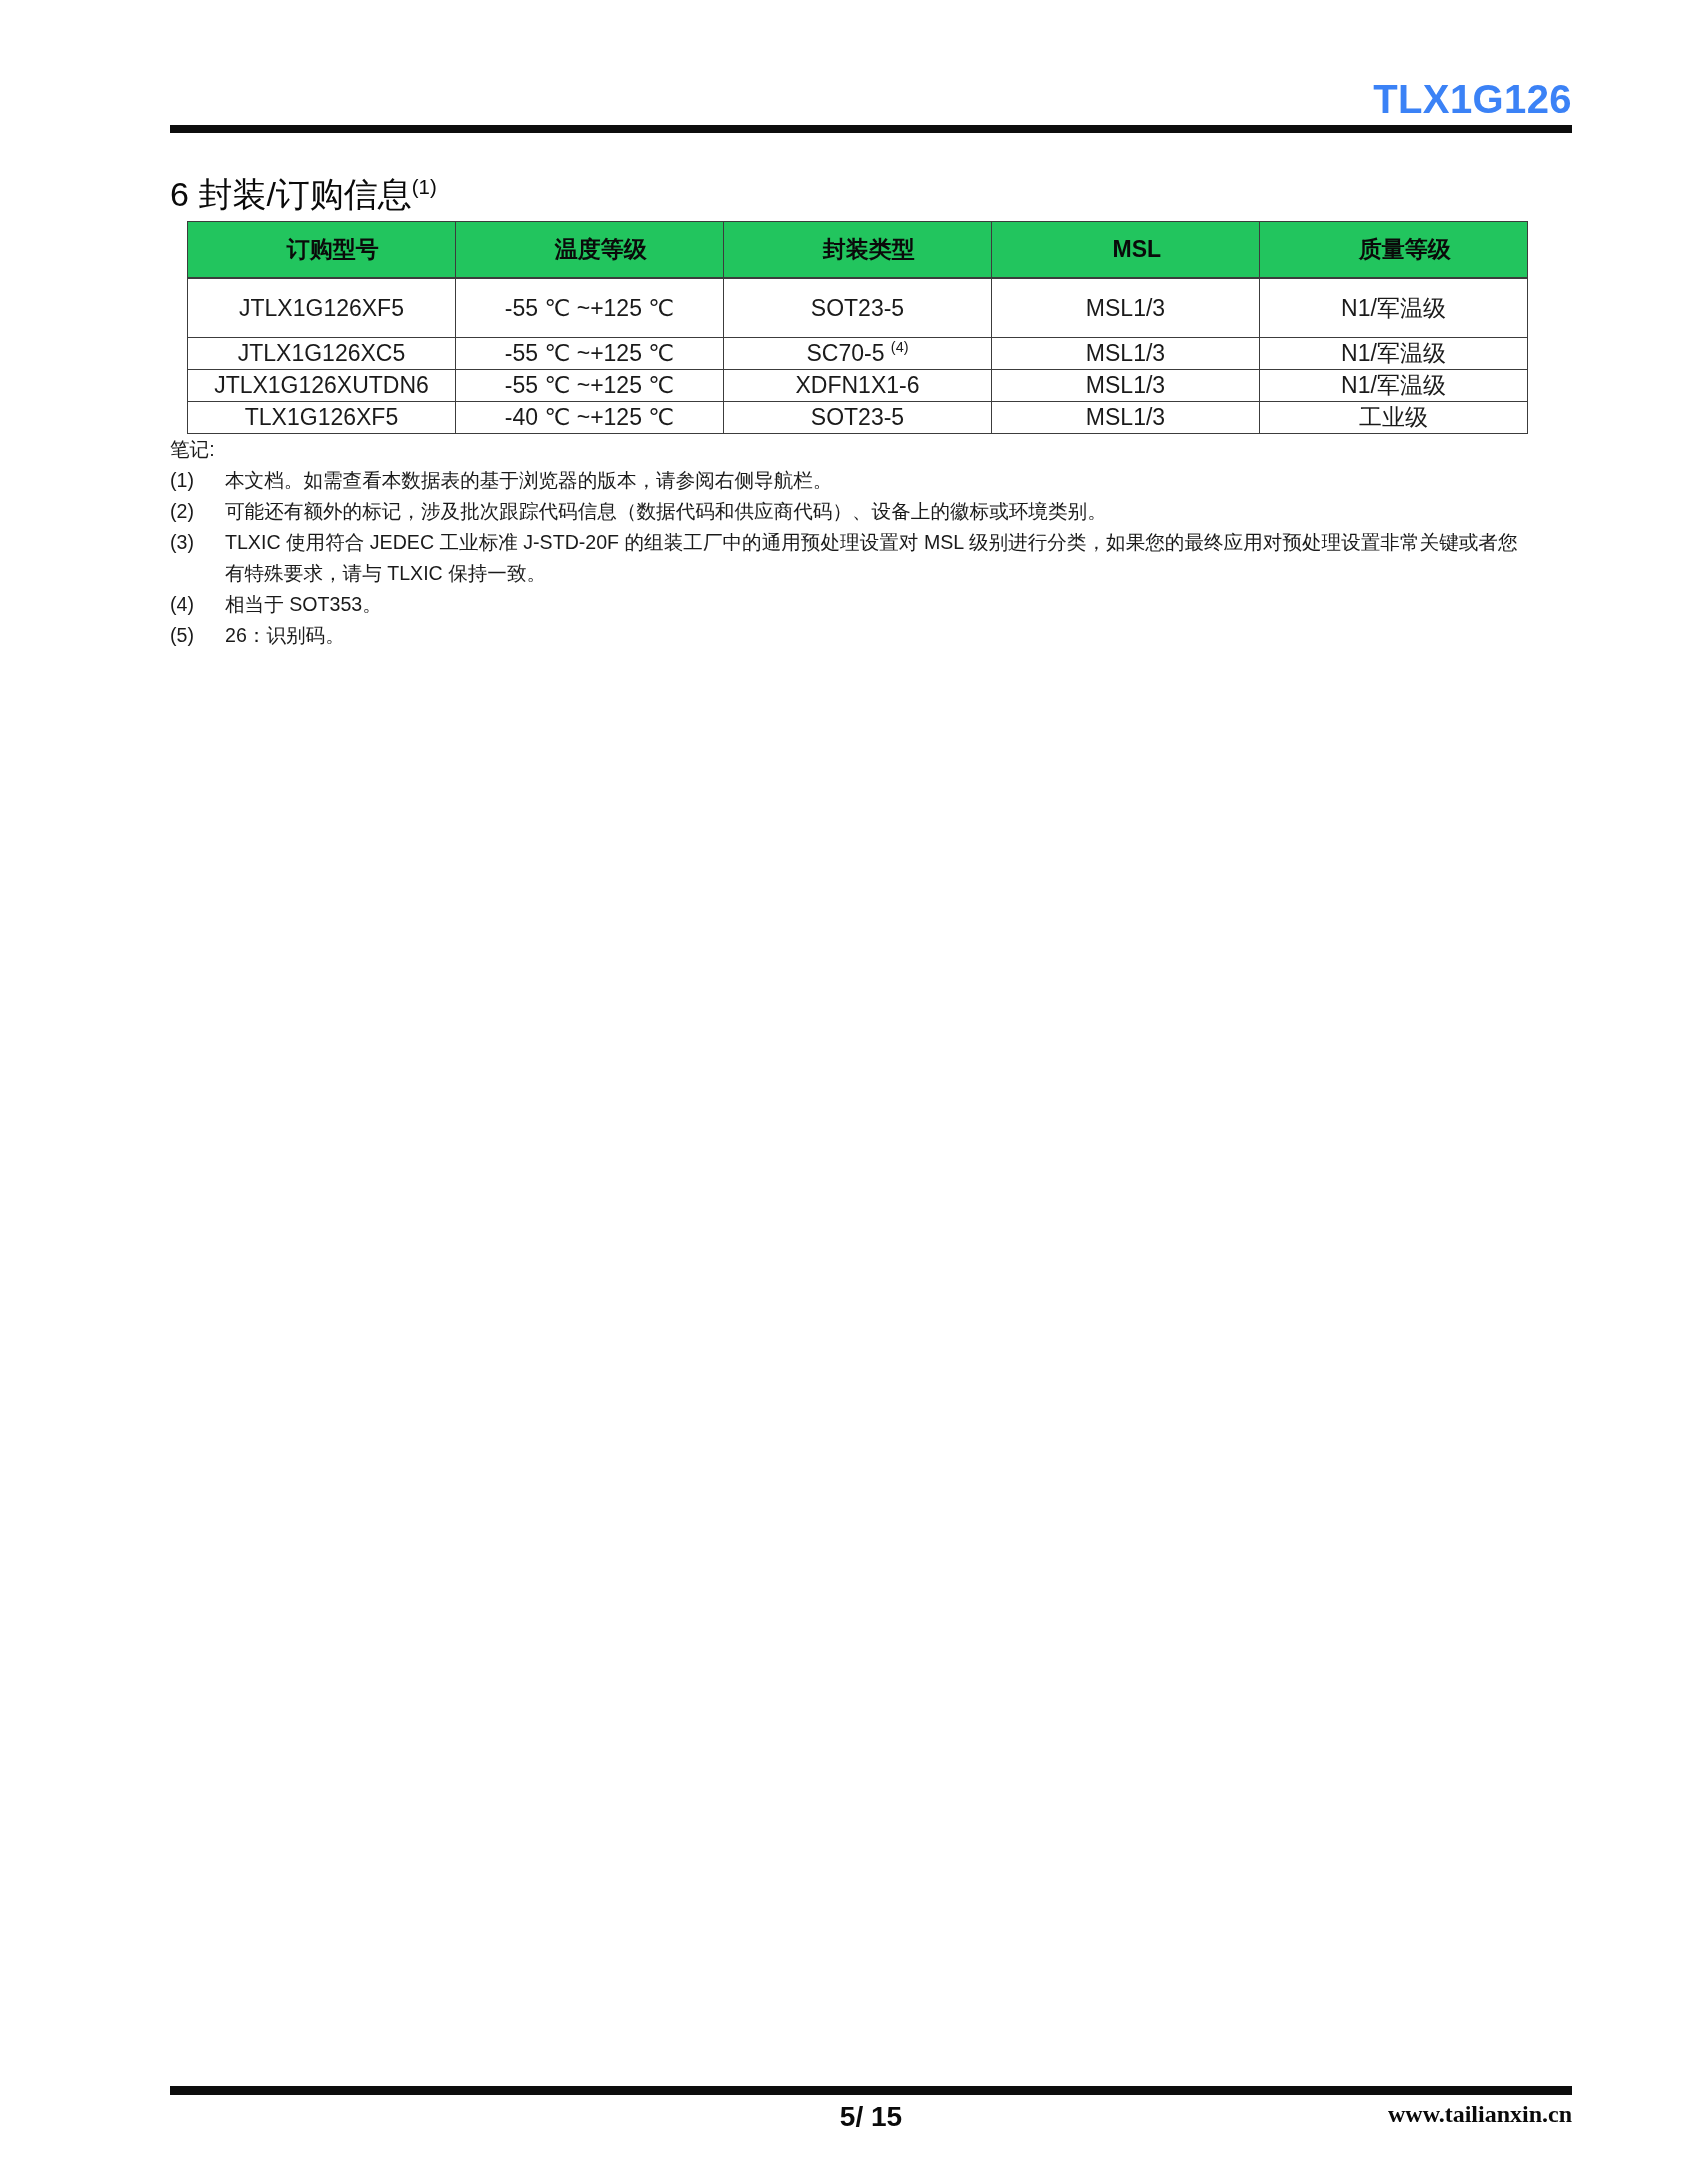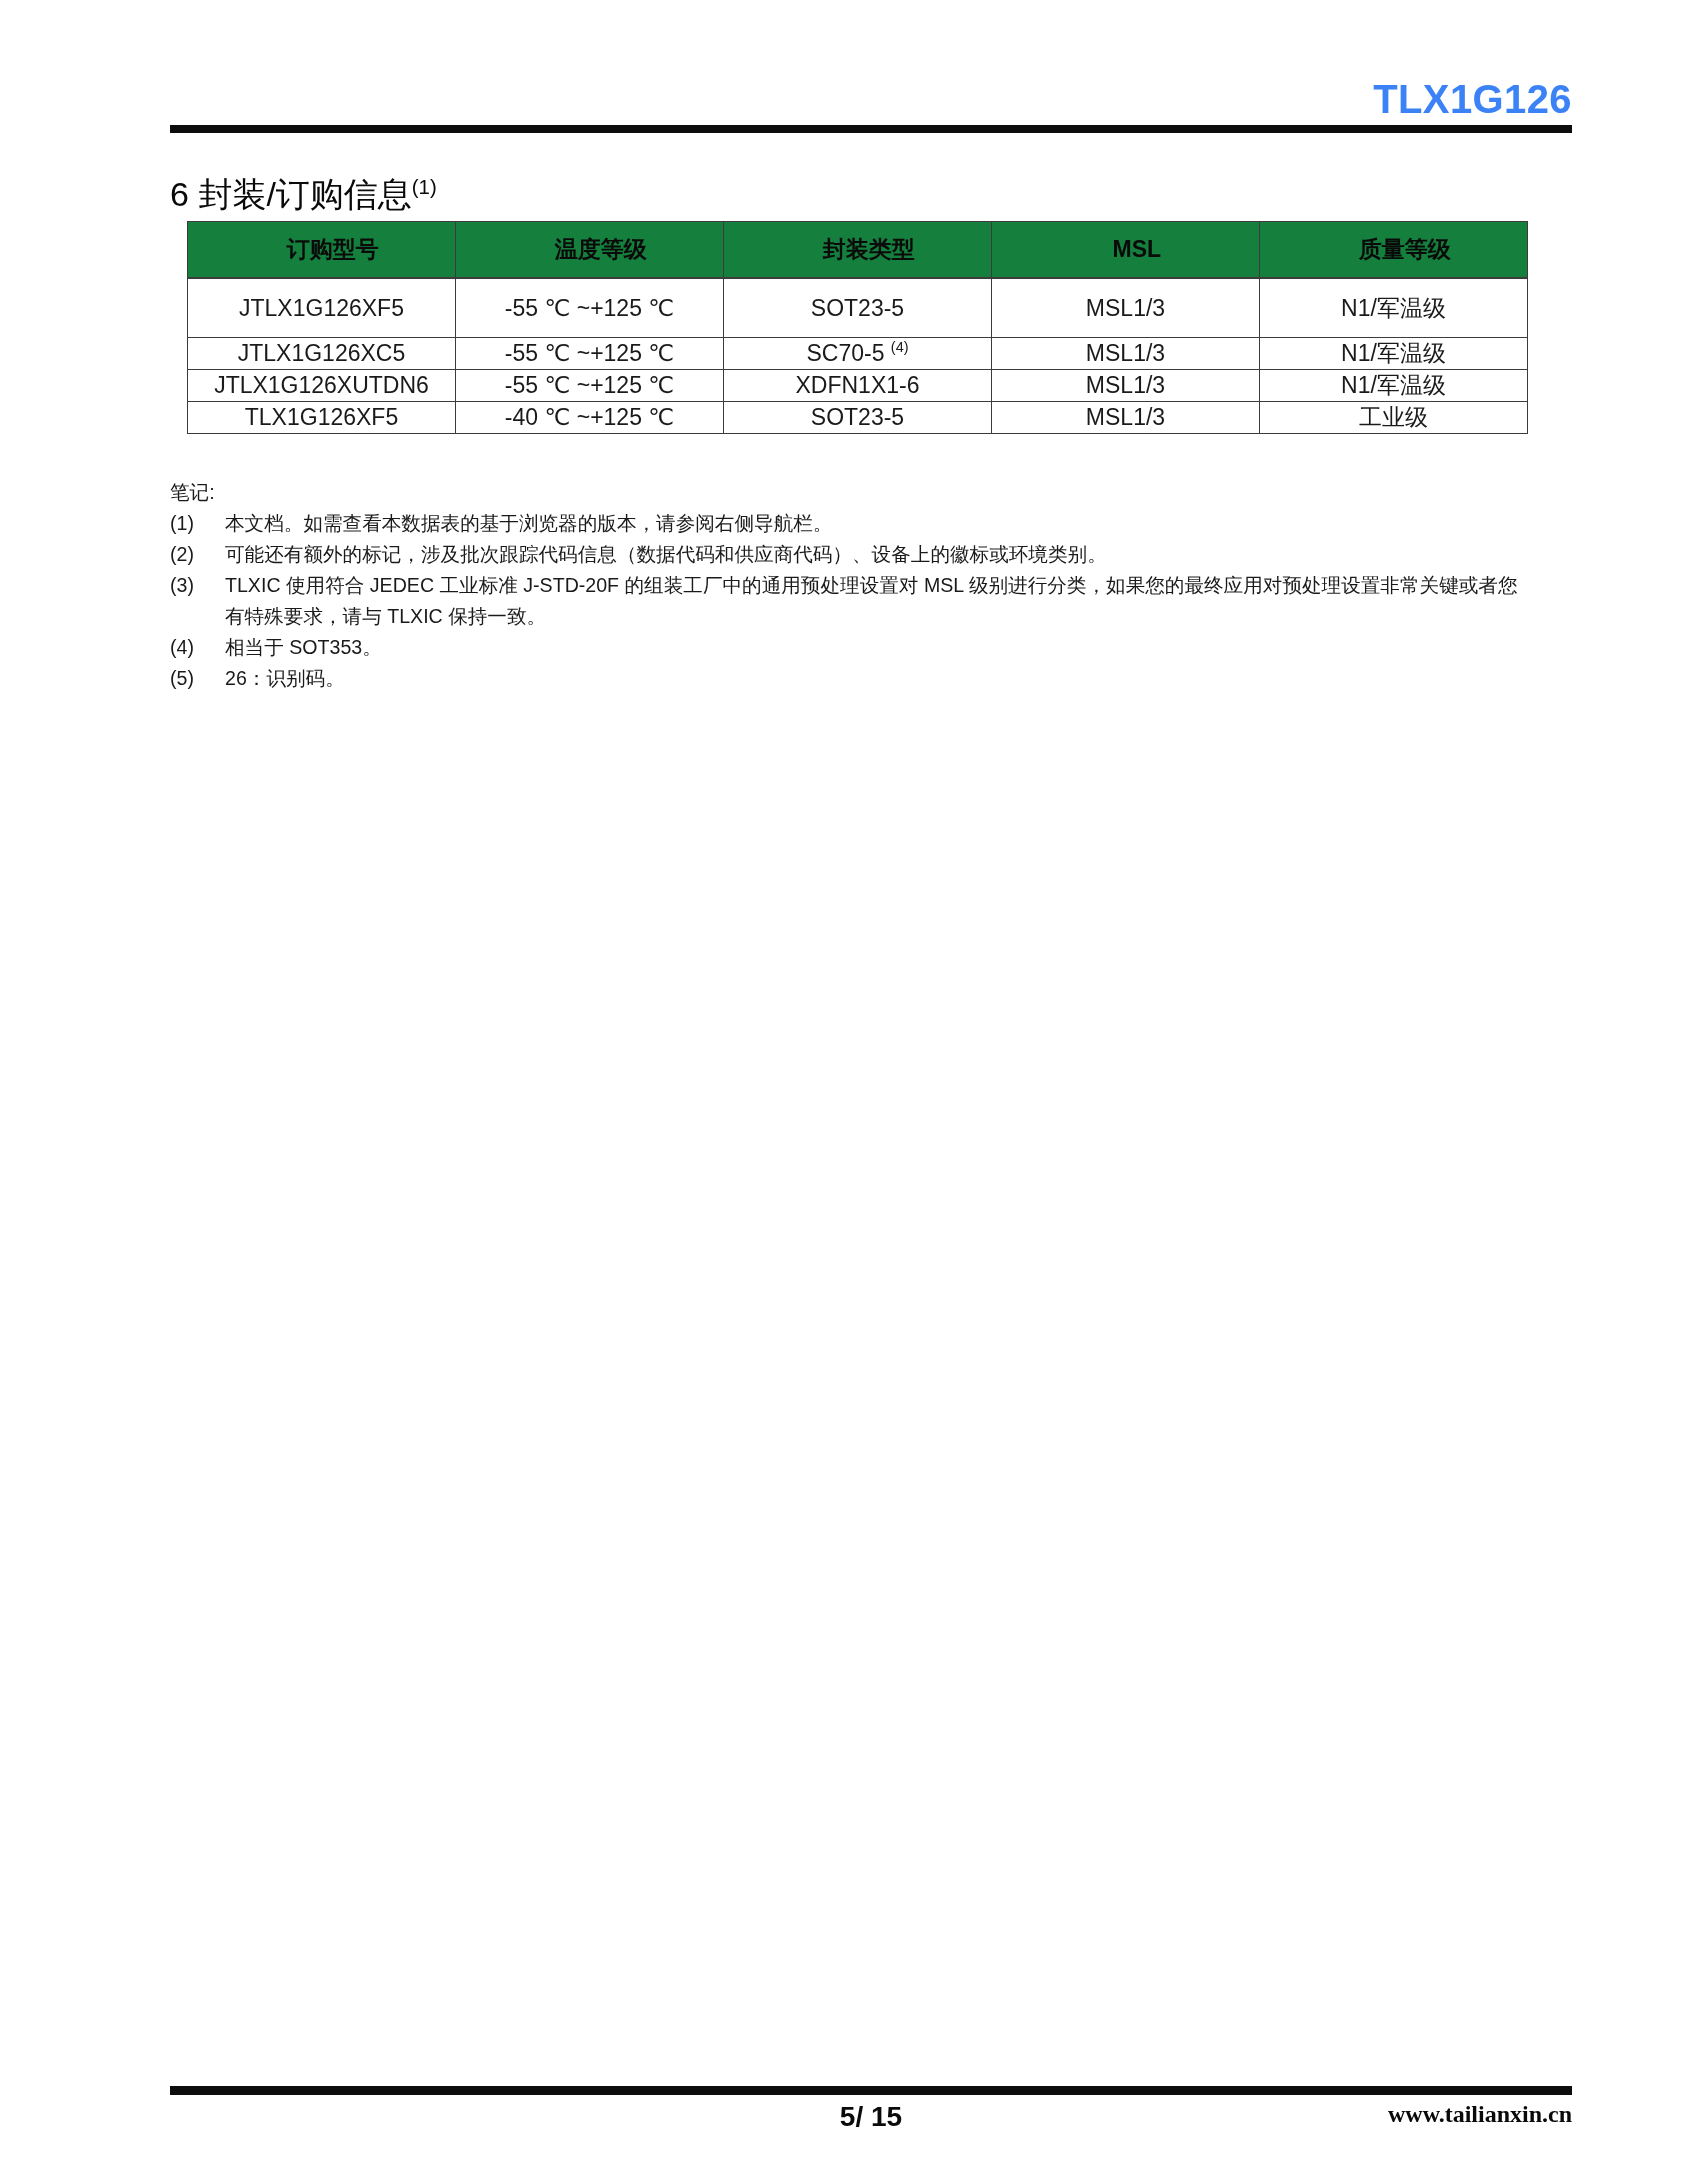--- a/index.html
+++ b/index.html
@@ -55,21 +55,21 @@
   }
   .order-table th, .order-table td {
     border: 1.7px solid #3c3c3c;
     text-align: center;
     vertical-align: middle;
     padding: 0 3.4px;
     overflow: hidden;
     white-space: nowrap;
   }
   .order-table th {
-    background: #15803d;
+    background: #22c55e;
     height: 56px;
     font-size: 23px;
     font-weight: bold;
     border-bottom-width: 2.6px;
     color: #0a0a0a;
     padding-left: 26px;
   }
   .order-table td {
     height: 32px;
     font-size: 23px;
@@ -78,21 +78,20 @@
   }
   .order-table tr.tall td { height: 60px; }
   .order-table td sup {
     font-size: 14.5px;
     vertical-align: super;
     line-height: 0;
   }
 
   
   .notes {
-    margin-top: 43px;
     font-size: 19.6px;
     line-height: 31px;
     color: #1a1a1a;
     max-width: 1363px;
   }
   .notes-label { font-size: 19.6px; }
   .note-item { display: flex; align-items: flex-start; }
   .note-num { flex: 0 0 55px; }
   .note-text { flex: 1 1 auto; }
 

